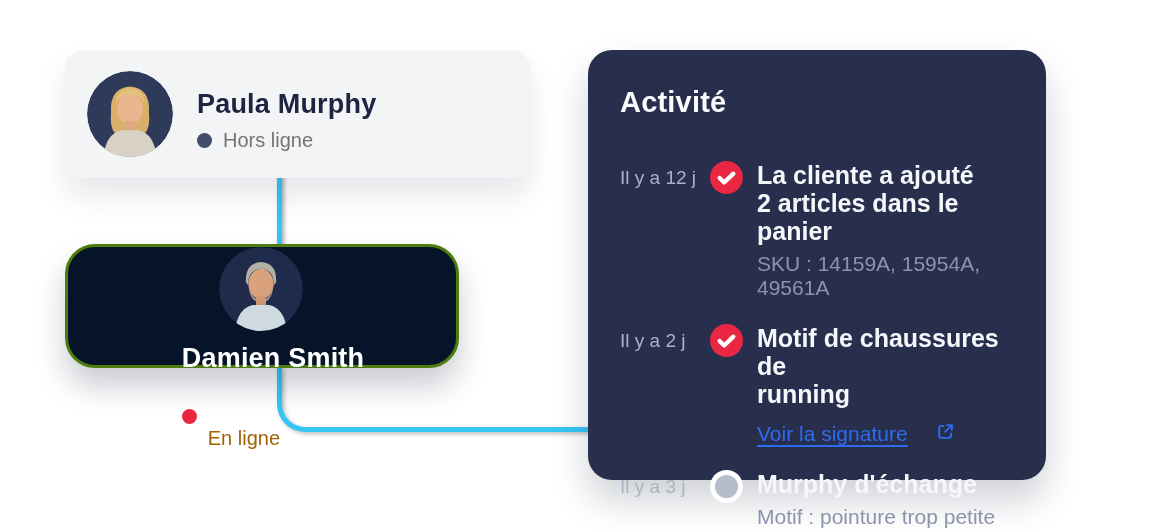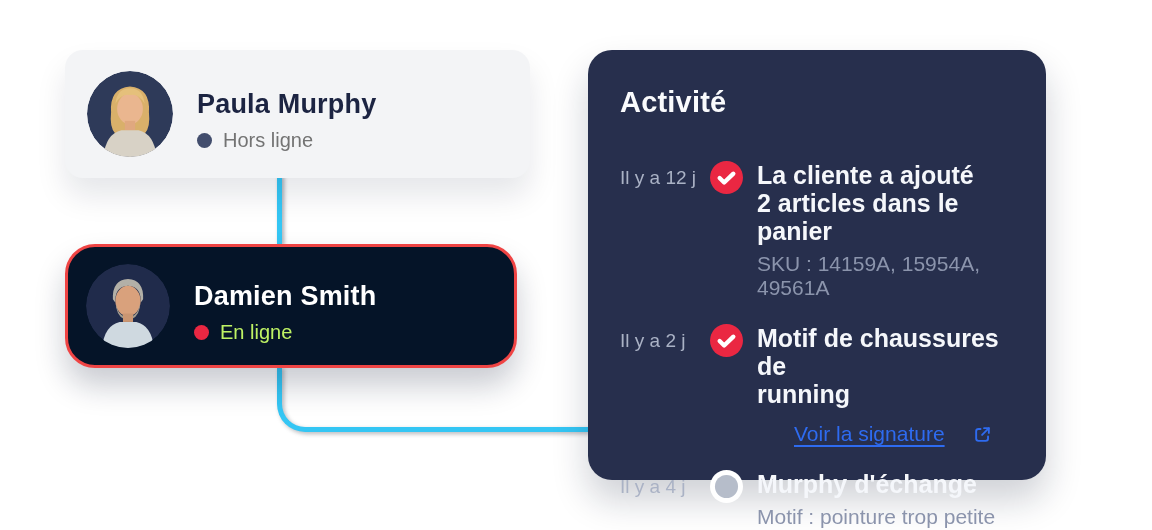--- a/index.html
+++ b/index.html
@@ -22,66 +22,67 @@
   }
 
   
   .card { position:absolute; display:flex; align-items:center; }
   .card-paula {
     left:65px; top:50px; width:465px; height:128px; border-radius:18px;
     background:#f3f4f6; box-shadow:0 18px 30px rgba(13,23,48,.10);
     padding:0 24px 0 22px;
   }
   .card-damien {
-    left:65px; top:244px; width:452px; height:124px; border-radius:30px;
-    background:#051428; border:3px solid #ef4444;
+    left:65px; top:244px; width:394px; height:124px; border-radius:30px;
+    background:#051428; border:3px solid #4d7c0f;
     box-shadow:0 18px 30px rgba(13,23,48,.22);
     padding:0 20px 0 18px;
+    flex-direction:column;
   }
   .avatar {
     flex:0 0 auto; border-radius:50%; overflow:hidden;
   }
   .avatar svg { display:block; }
   .card-text { margin-left:24px; }
   .contact-name { font-size:27px; font-weight:bold; letter-spacing:.2px;margin-top:12px; }
   .card-paula .contact-name { color:#1c2442; }
   .card-damien .contact-name { color:#ffffff; }
   .name-row { display:flex; align-items:center; gap:20px; }
   .badge-agent {
     background:var(--red); color:#ffffff; font-size:20px; font-weight:bold;
     padding:7px 20px 8px; border-radius:999px; line-height:1;
   }
   .status-row { display:flex; align-items:center; gap:11px; margin-top:9px; }
   .status-dot { width:15px; height:15px; border-radius:50%; }
   .dot-offline { background:#424d6d; }
   .dot-online  { background:var(--red); }
   .status-label { font-size:20px; }
   .card-paula .status-label { color:#737373; }
-  .card-damien .status-label { color:#bef264; }
+  .card-damien .status-label { color:#a16207;margin-top:44px; }
 
   
   .activity-panel {
     position:absolute; left:588px; top:50px; width:458px; height:430px;
     border-radius:24px; background:#272f4d;
     box-shadow:0 20px 36px rgba(13,23,48,.20);
     padding:36px 26px 12px 32px; color:#fff;
   }
   .activity-title { font-size:29px; font-weight:bold; color:#fafbfd; letter-spacing:.2px; }
   .activity-items { margin-top:42px; display:flex; flex-direction:column; gap:24px; }
   .act-item { display:flex; align-items:flex-start; }
   .act-time {
     flex:0 0 78px; text-align:left; color:#aab2c5; font-size:19px;
     padding-top:6px; white-space:nowrap;
   }
   .act-icon { flex:0 0 33px; margin:0 14px 0 12px; }
   .act-icon svg { display:block; }
   .act-body { flex:1 1 auto; min-width:0; }
   .act-title { font-size:25px; font-weight:bold; color:#f5f7fb; line-height:28px; }
   .act-meta { margin-top:7px; font-size:21px; color:#8b94ac; }
-  .act-link-row { margin-top:14px; display:flex; align-items:center; gap:28px;margin-left:37px; }
+  .act-link-row { margin-top:14px; display:flex; gap:28px; }
   .act-link {
     color:var(--blue); font-size:21px; text-decoration:underline;
     text-underline-offset:4px; cursor:pointer;
   }
   .ext-icon svg { display:block; }
 </style>
 </head>
 <body>
 
 <div class="canvas">
@@ -174,21 +175,21 @@
                 <path d="M9.5 5H7a3 3 0 0 0-3 3v9a3 3 0 0 0 3 3h9a3 3 0 0 0 3-3v-2.5"></path>
                 <path d="M14 4h6v6"></path>
                 <path d="M20 4l-8.5 8.5"></path>
               </svg>
             </span>
           </div>
         </div>
       </div>
 
       <div class="act-item">
-        <div class="act-time">Il y a 4 j</div>
+        <div class="act-time">Il y a 3 j</div>
         <div class="act-icon">
           <svg viewBox="0 0 24 24" width="33" height="33">
             <circle cx="12" cy="12" r="12" fill="#ffffff"></circle>
             <circle cx="12" cy="12" r="8.4" fill="#b6bdca"></circle>
           </svg>
         </div>
         <div class="act-body">
           <div class="act-title">
             <div>Murphy d'échange</div>
             <div></div>

